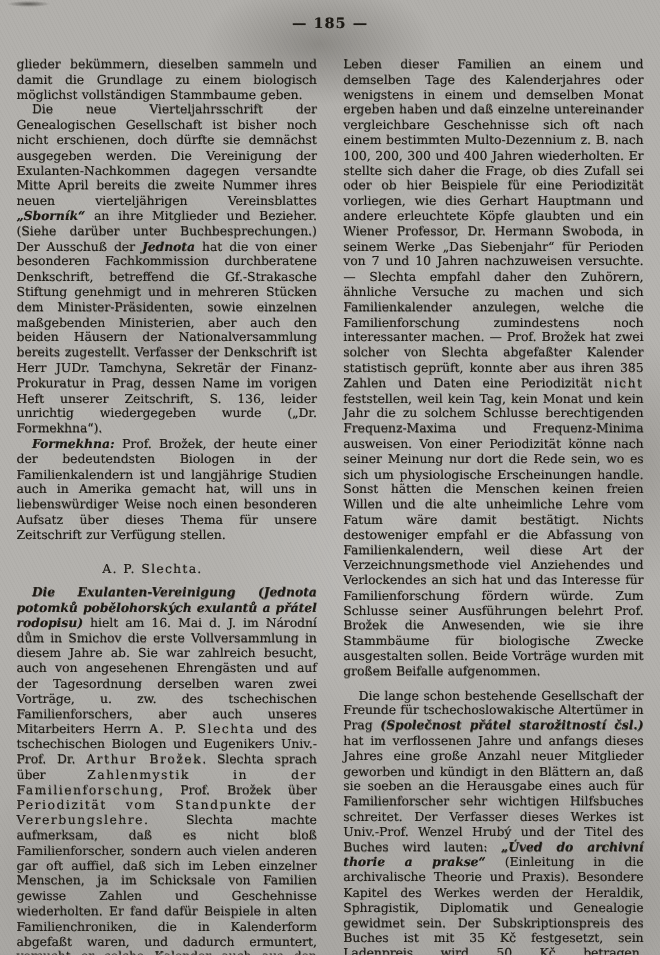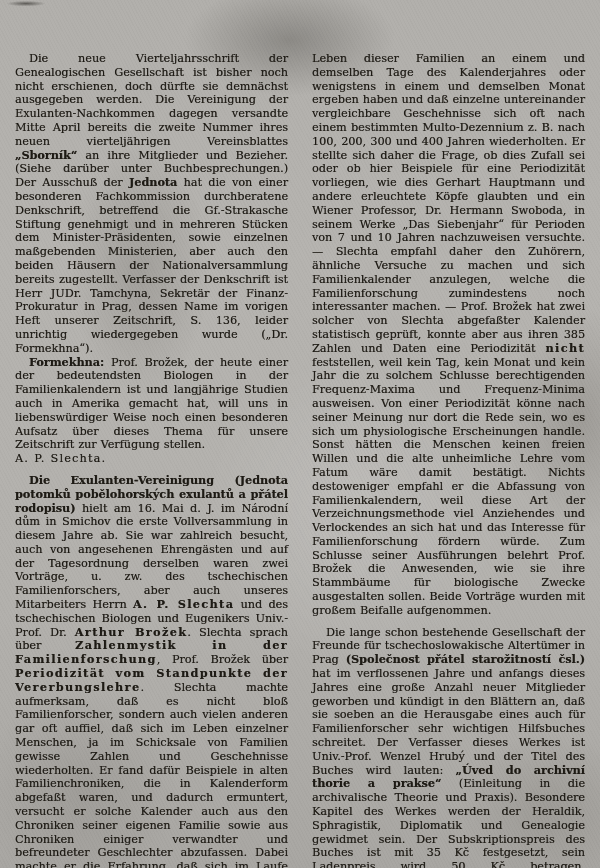--- a/index.html
+++ b/index.html
@@ -41,34 +41,36 @@
     width:273px;
     font-size:11.2px;line-height:13.8px;
     color:#1d1a14;
     text-align:justify;
     text-shadow:.3px .3px .5px rgba(28,24,18,.55);
     word-spacing:.4px;
   }
   .para{margin:0;}
   .para.indent{text-indent:14px;}
   .para.gap{margin-top:8px;}
-  .b{font-weight:bold;}
-  .sp{letter-spacing:1.4px;font-weight:bold;}
+  .b{font-weight:bold;font-style:italic;}
+  .sp{letter-spacing:1.4px;}
   .sig{
-    text-align:left;padding-right:26px;margin-top:0;margin-bottom:3px;
+    text-align:center;padding-right:26px;margin-top:17px;margin-bottom:3px;
     letter-spacing:1.2px;
   }
 </style>
 </head>
 <body>
 
 <div class="page">
   <div class="grain"></div>
+  <div class="pageno">— 185 —</div>
   <div class="cols">
     <div class="col">
+        <p class="para"><span>glieder bekümmern, dieselben sammeln und damit die Grundlage zu einem biologisch möglichst vollständigen Stammbaume geben.</span></p>
         <p class="para indent"><span>Die neue Vierteljahrsschrift der Genealogischen Gesellschaft ist bisher noch nicht erschienen, doch dürfte sie demnächst ausgegeben werden. Die Vereinigung der Exulanten-Nachkommen dagegen versandte Mitte April bereits die zweite Nummer ihres neuen vierteljährigen Vereinsblattes </span><span class="b">„Sborník“</span><span> an ihre Mitglieder und Bezieher. (Siehe darüber unter Buchbesprechungen.) Der Ausschuß der </span><span class="b">Jednota</span><span> hat die von einer besonderen Fachkommission durchberatene Denkschrift, betreffend die Gf.-Strakasche Stiftung genehmigt und in mehreren Stücken dem Minister-Präsidenten, sowie einzelnen maßgebenden Ministerien, aber auch den beiden Häusern der Nationalversammlung bereits zugestellt. Verfasser der Denkschrift ist Herr JUDr. Tamchyna, Sekretär der Finanz-Prokuratur in Prag, dessen Name im vorigen Heft unserer Zeitschrift, S. 136, leider unrichtig wiedergegeben wurde („Dr. Formekhna“).</span></p>
         <p class="para indent"><span class="b">Formekhna: </span><span>Prof. Brožek, der heute einer der bedeutendsten Biologen in der Familienkalendern ist und langjährige Studien auch in Amerika gemacht hat, will uns in liebenswürdiger Weise noch einen besonderen Aufsatz über dieses Thema für unsere Zeitschrift zur Verfügung stellen.</span></p>
         <p class="para sig"><span>A. P. Slechta.</span></p>
         <p class="para indent gap"><span class="b">Die Exulanten-Vereinigung (Jednota potomků pobělohorských exulantů a přátel rodopisu)</span><span> hielt am 16. Mai d. J. im Národní dům in Smichov die erste Vollversammlung in diesem Jahre ab. Sie war zahlreich besucht, auch von angesehenen Ehrengästen und auf der Tagesordnung derselben waren zwei Vorträge, u. zw. des tschechischen Familienforschers, aber auch unseres Mitarbeiters Herrn </span><span class="sp">A. P. Slechta</span><span> und des tschechischen Biologen und Eugenikers Univ.-Prof. Dr. </span><span class="sp">Arthur Brožek</span><span>. Slechta sprach über </span><span class="sp">Zahlenmystik in der Familienforschung</span><span>, Prof. Brožek über </span><span class="sp">Periodizität vom Standpunkte der Vererbungslehre</span><span>. Slechta machte aufmerksam, daß es nicht bloß Familienforscher, sondern auch vielen anderen gar oft auffiel, daß sich im Leben einzelner Menschen, ja im Schicksale von Familien gewisse Zahlen und Geschehnisse wiederholten. Er fand dafür Beispiele in alten Familienchroniken, die in Kalenderform abgefaßt waren, und dadurch ermuntert, versucht er solche Kalender auch aus den Chroniken seiner eigenen Familie sowie aus Chroniken einiger verwandter und befreundeter Geschlechter abzufassen. Dabei machte er die Erfahrung, daß sich im Laufe von Jahrhunderten wichtige Ereignisse im</span></p>
       </div>
     <div class="col">
         <p class="para"><span>Leben dieser Familien an einem und demselben Tage des Kalenderjahres oder wenigstens in einem und demselben Monat ergeben haben und daß einzelne untereinander vergleichbare Geschehnisse sich oft nach einem bestimmten Multo-Dezennium z. B. nach 100, 200, 300 und 400 Jahren wiederholten. Er stellte sich daher die Frage, ob dies Zufall sei oder ob hier Beispiele für eine Periodizität vorliegen, wie dies Gerhart Hauptmann und andere erleuchtete Köpfe glaubten und ein Wiener Professor, Dr. Hermann Swoboda, in seinem Werke „Das Siebenjahr“ für Perioden von 7 und 10 Jahren nachzuweisen versuchte. — Slechta empfahl daher den Zuhörern, ähnliche Versuche zu machen und sich Familienkalender anzulegen, welche die Familienforschung zumindestens noch interessanter machen. — Prof. Brožek hat zwei solcher von Slechta abgefaßter Kalender statistisch geprüft, konnte aber aus ihren 385 Zahlen und Daten eine Periodizität </span><span class="sp">nicht</span><span> feststellen, weil kein Tag, kein Monat und kein Jahr die zu solchem Schlusse berechtigenden Frequenz-Maxima und Frequenz-Minima ausweisen. Von einer Periodizität könne nach seiner Meinung nur dort die Rede sein, wo es sich um physiologische Erscheinungen handle. Sonst hätten die Menschen keinen freien Willen und die alte unheimliche Lehre vom Fatum wäre damit bestätigt. Nichts destoweniger empfahl er die Abfassung von Familienkalendern, weil diese Art der Verzeichnungsmethode viel Anziehendes und Verlockendes an sich hat und das Interesse für Familienforschung fördern würde. Zum Schlusse seiner Ausführungen belehrt Prof. Brožek die Anwesenden, wie sie ihre Stammbäume für biologische Zwecke ausgestalten sollen. Beide Vorträge wurden mit großem Beifalle aufgenommen.</span></p>
         <p class="para indent gap"><span>Die lange schon bestehende Gesellschaft der Freunde für tschechoslowakische Altertümer in Prag </span><span class="b">(Společnost přátel starožitností čsl.)</span><span> hat im verflossenen Jahre und anfangs dieses Jahres eine große Anzahl neuer Mitglieder geworben und kündigt in den Blättern an, daß sie soeben an die Herausgabe eines auch für Familienforscher sehr wichtigen Hilfsbuches schreitet. Der Verfasser dieses Werkes ist Univ.-Prof. Wenzel Hrubý und der Titel des Buches wird lauten: </span><span class="b">„Úved do archivní thorie a prakse“</span><span> (Einleitung in die archivalische Theorie und Praxis). Besondere Kapitel des Werkes werden der Heraldik, Sphragistik, Diplomatik und Genealogie gewidmet sein. Der Subskriptionspreis des Buches ist mit 35 Kč festgesetzt, sein Ladenpreis wird 50 Kč betragen. Vormerkungen auf das Buch nimmt entgegen der Geschäftsführer der Gesellschaft Prof. Joseph Pelikán, Prag-XII., Sázavské ul. 23.</span></p>
       </div>
   </div>

